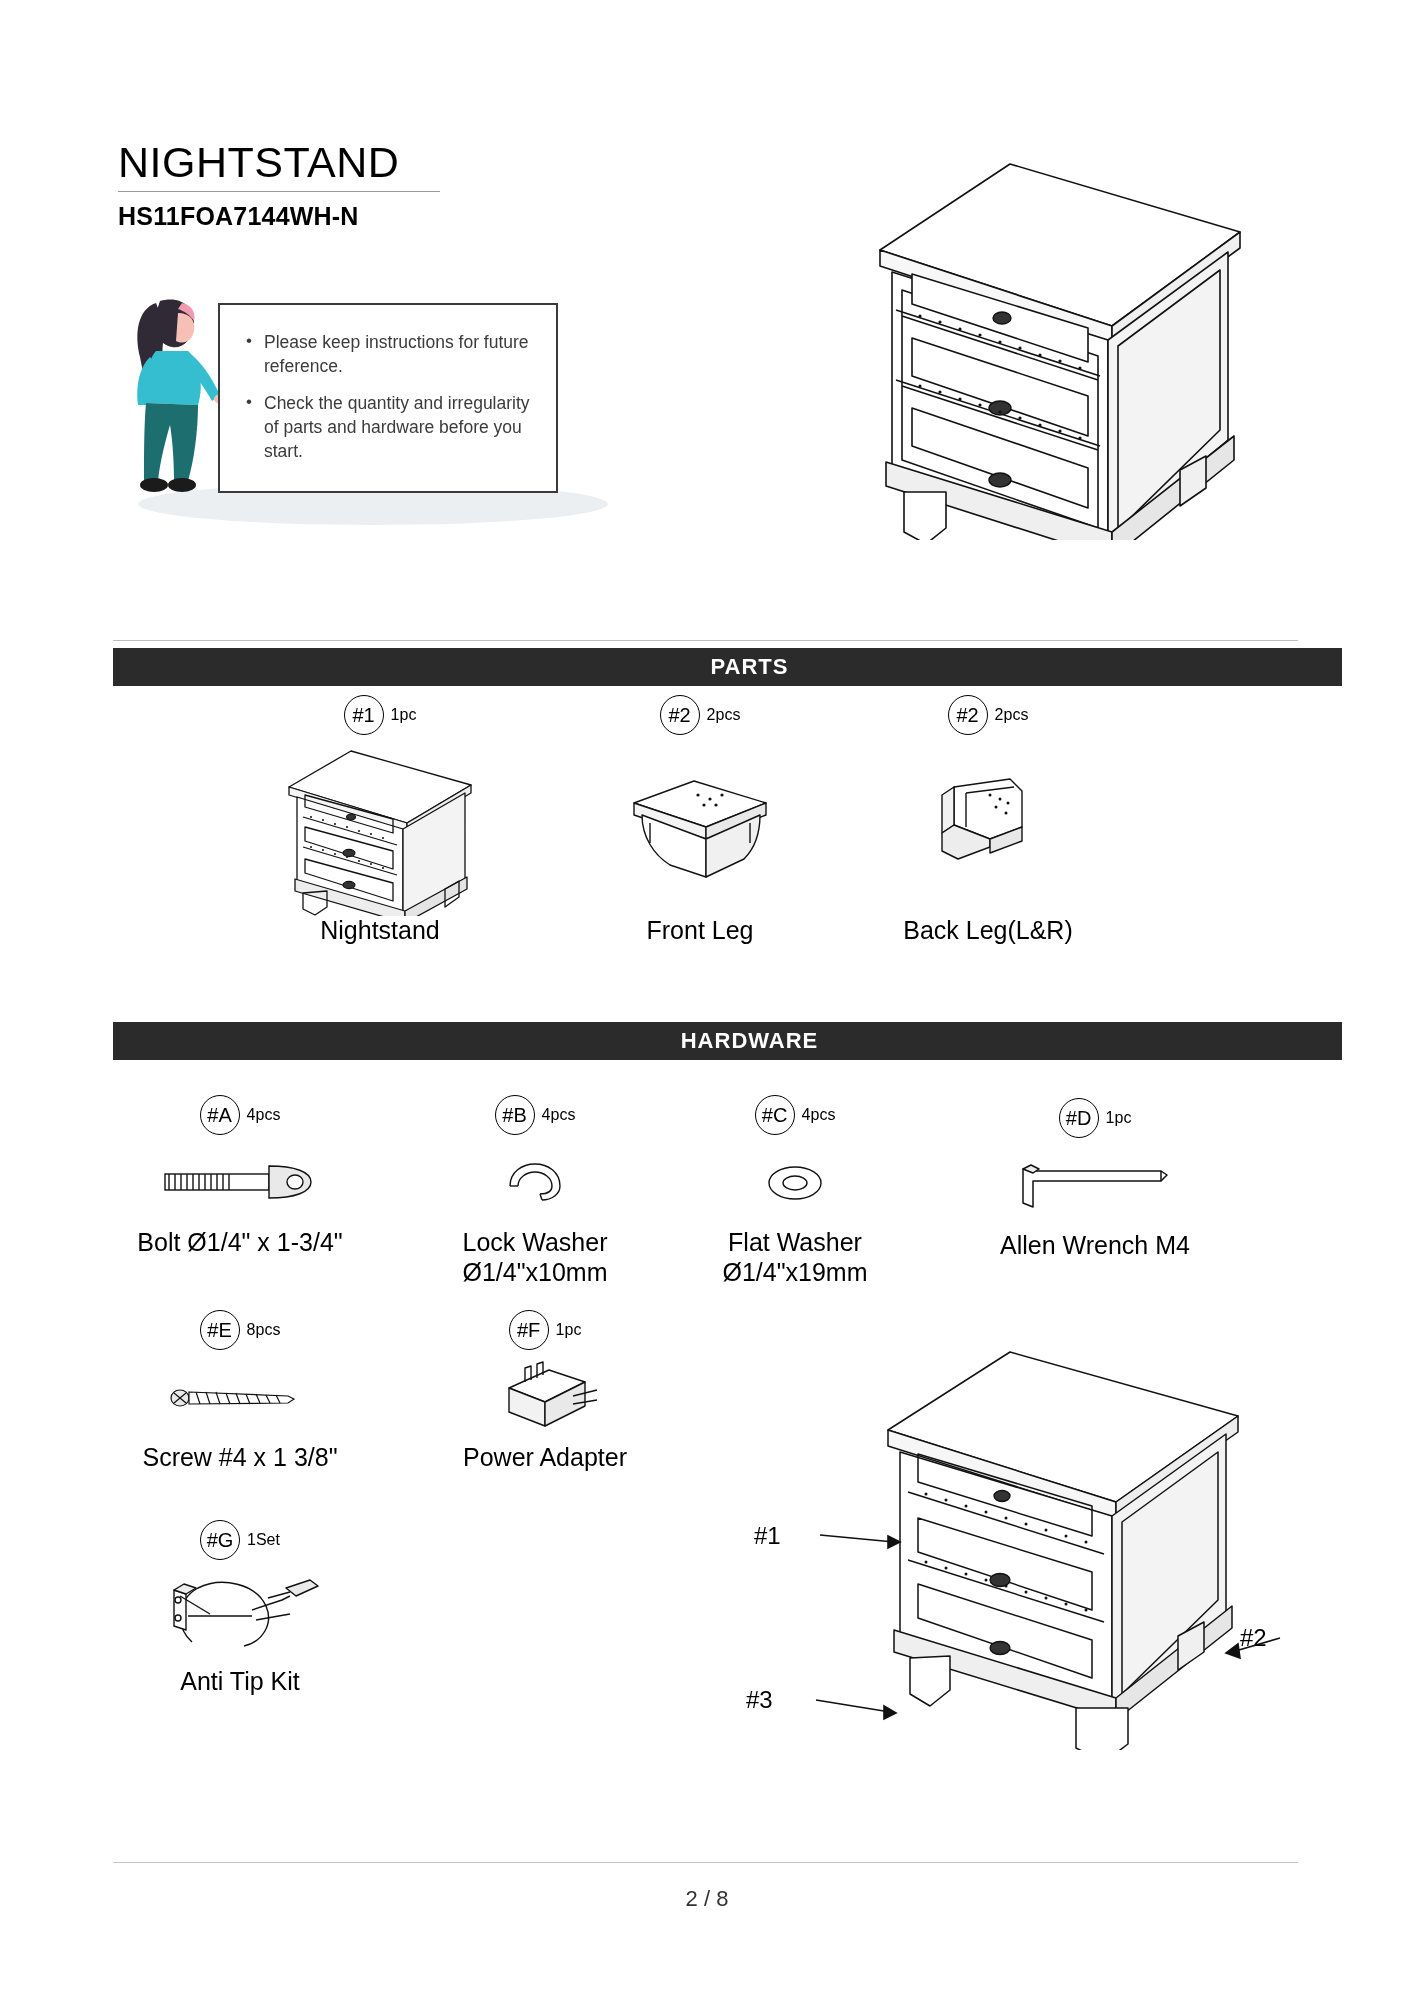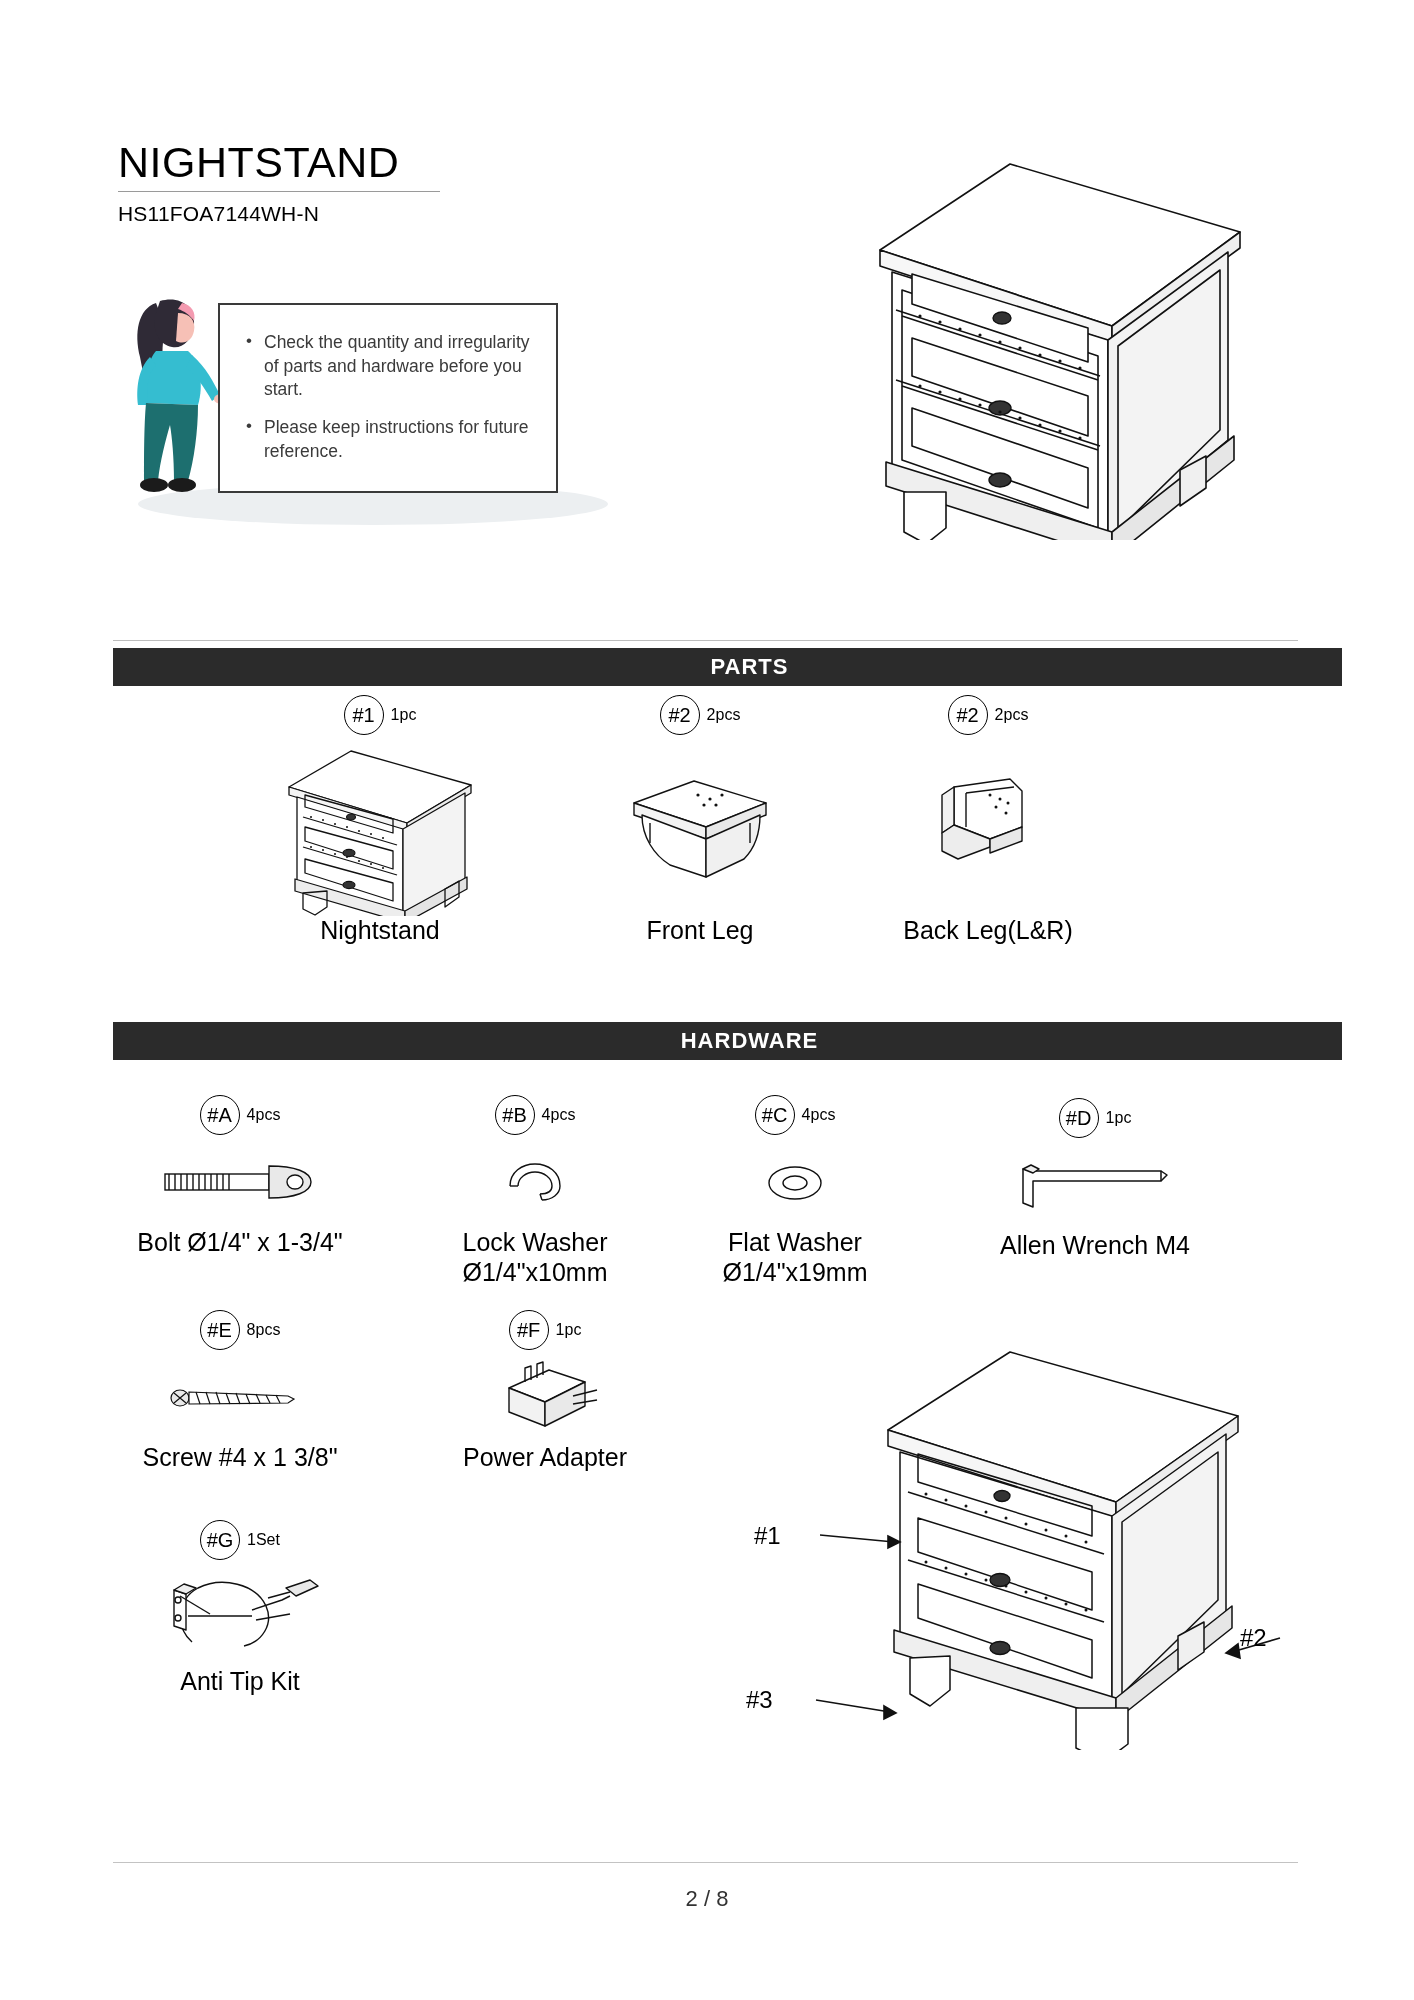--- a/index.html
+++ b/index.html
@@ -37,22 +37,22 @@
     color: #000;
     white-space: nowrap;
   }
   .title-rule {
     margin-top: 6px;
     border-bottom: 1px solid #9a9a9a;
     width: 322px;
   }
   .doc-model {
     margin-top: 10px;
-    font-size: 21px;
-    font-weight: normal;
+    font-size: 25px;
+    font-weight: bold;
     letter-spacing: 0.2px;
   }
 
   
   .notice-wrap {
     position: absolute;
     left: 118px;
     top: 285px;
     width: 500px;
     height: 260px;
@@ -269,22 +269,22 @@
       <path d="M20 118 L72 120 C72 146 68 176 62 196 L48 196 C48 172 46 152 44 140 C40 154 34 176 32 196 L18 196 C18 170 18 140 20 118 Z" fill="#1d6f6f"></path>
 
       <ellipse cx="28" cy="200" rx="14" ry="7" fill="#1b1b1b"></ellipse>
       <ellipse cx="56" cy="200" rx="14" ry="7" fill="#1b1b1b"></ellipse>
 
       <path d="M56 18 C66 20 70 28 68 36 C64 30 58 26 52 24 Z" fill="#f49ab0"></path>
     </svg>
 
     <div class="notice-box">
       <ul class="notice-list">
+        <li>Please keep instructions for future reference.</li>
         <li>Check the quantity and irregularity of parts and hardware before you start.</li>
-        <li>Please keep instructions for future reference.</li>
       </ul>
     </div>
   </div>
 
   <svg width="420" height="400" viewBox="0 0 420 400" style="position:absolute;left:850px;top:140px;">
     <g fill="none" stroke="#111" stroke-width="1.6" stroke-linejoin="round">
 
       <path d="M30 110 L160 24 L390 92 L262 186 Z" fill="#fff"></path>
       <path d="M30 110 L30 126 L262 202 L262 186 Z" fill="#f7f7f7"></path>
       <path d="M262 186 L390 92 L390 108 L262 202 Z" fill="#efefef"></path>

